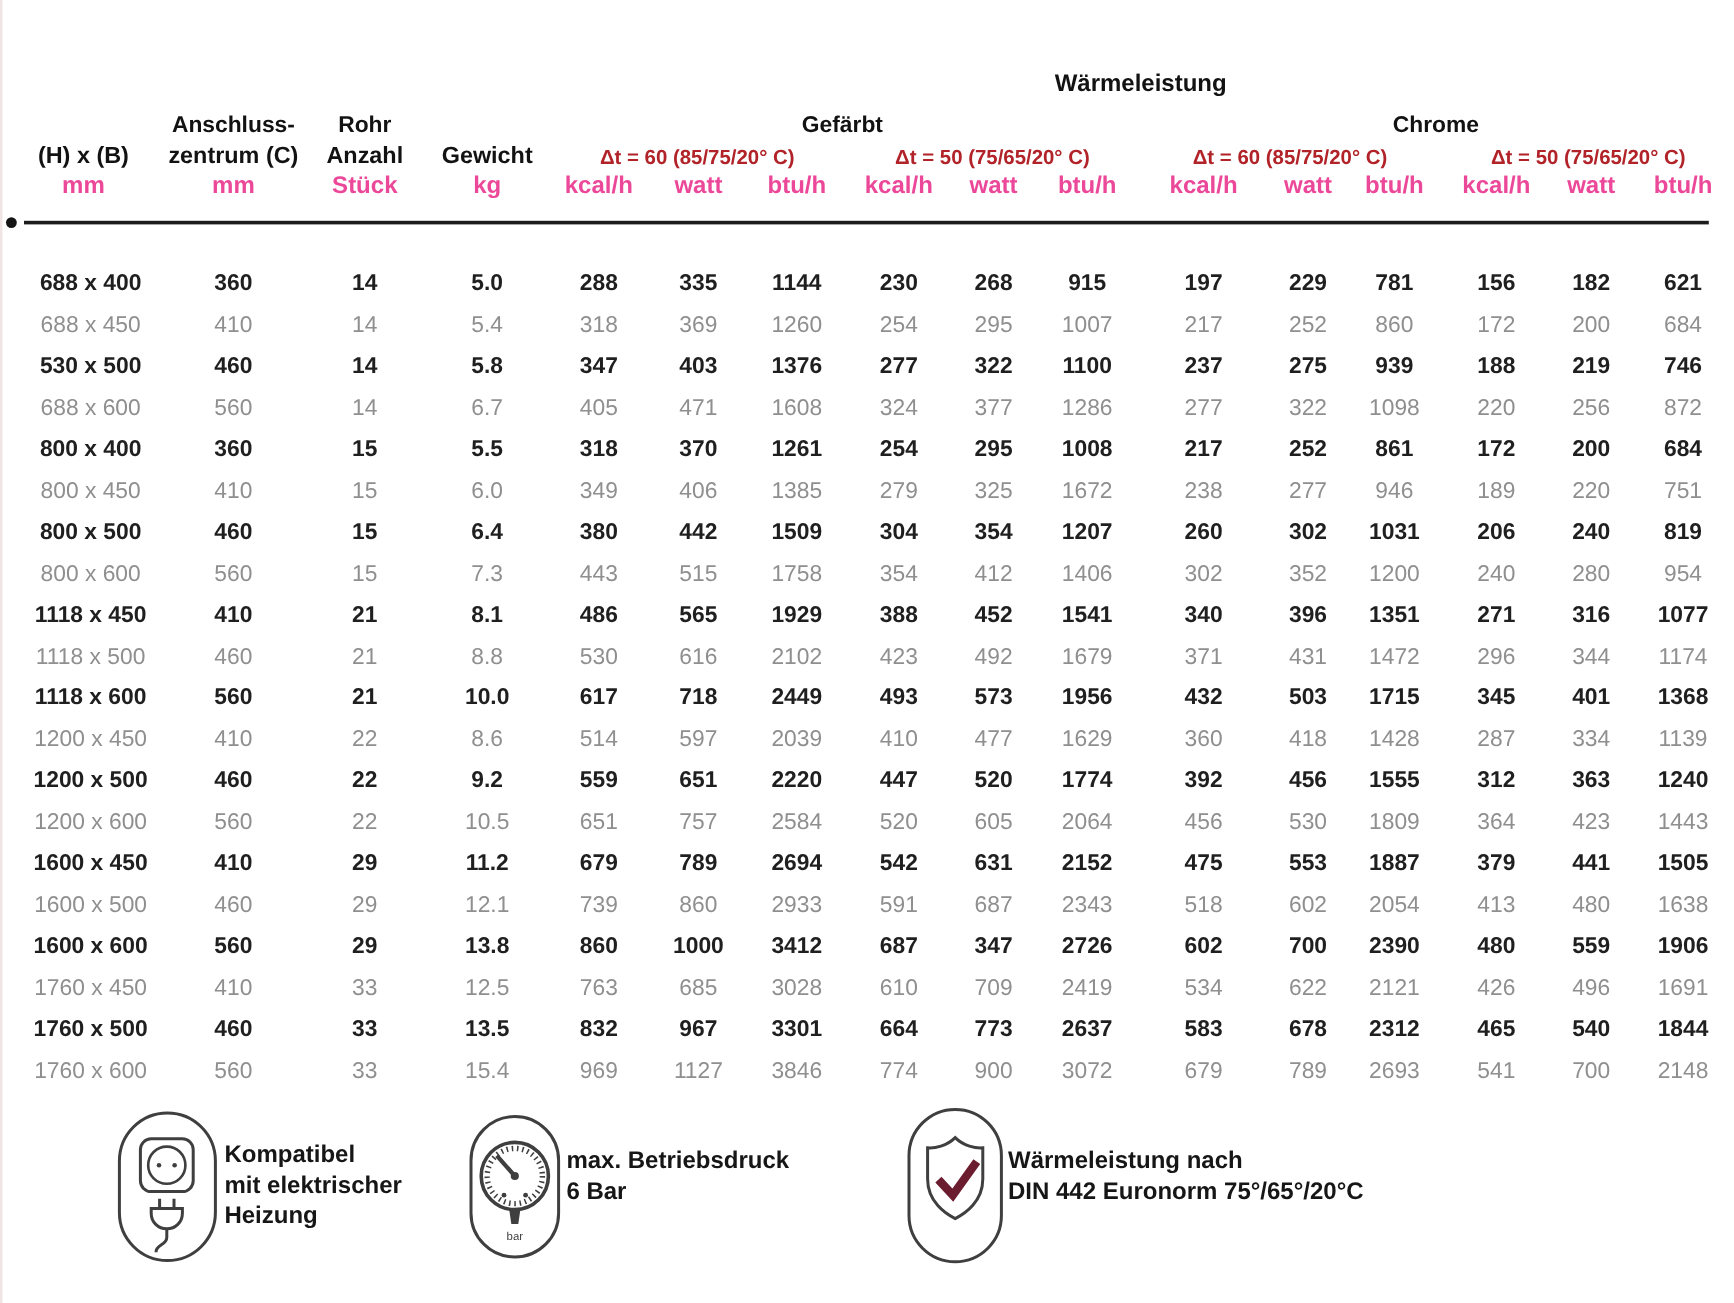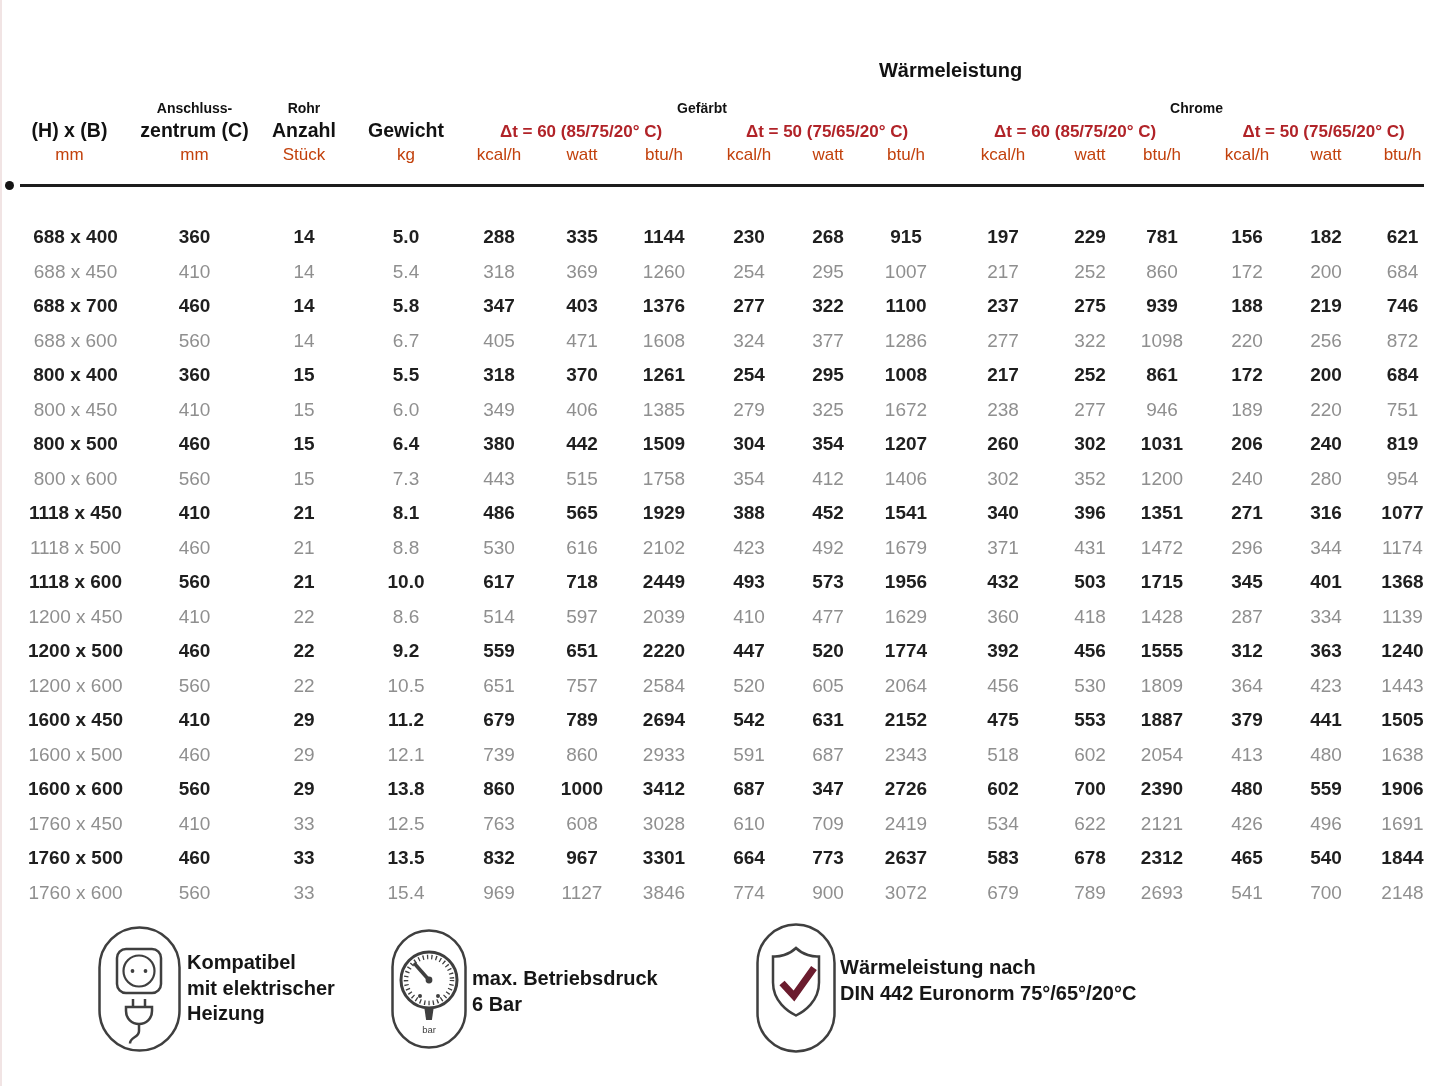--- a/index.html
+++ b/index.html
@@ -11,43 +11,43 @@
     border-left:2px solid #f1e4e4;
     box-sizing:border-box;
     overflow:hidden;
     color:#1d1d1b;
   }
   table { border-collapse:collapse; table-layout:fixed; width:1443px;margin-top:28px; }
   td { text-align:center; padding:0; overflow:hidden; white-space:nowrap; }
 
   
   .h-title td { height:54px; vertical-align:bottom; font-size:20px; font-weight:700; color:#121212; }
-  .h-section td { height:34px; vertical-align:bottom; font-size:14px; font-weight:700; color:#121212; }
+  .h-section td { height:34px; vertical-align:bottom; font-size:19px; font-weight:700; color:#121212; }
   .h-sub td { height:26px; vertical-align:bottom; font-size:19.5px; font-weight:700; color:#121212; }
   .h-sub td.dt { font-size:17px; font-weight:700; }
-  .h-units td { height:26px; vertical-align:middle; font-size:17px; font-weight:400; color:#c2410c; }
+  .h-units td { height:26px; vertical-align:middle; font-size:20px; font-weight:700; color:#ec4899; }
 
   
   .divider { position:relative; height:12px; margin-top:12px; }
   .divider .dot { position:absolute; left:3px; top:1px; width:9px; height:9px; border-radius:50%; background:#141414; }
   .divider .line { position:absolute; left:18px; width:1404px; top:4px; height:2.5px; background:#1c1c1c; }
 
   
   .body-table td { height:34.5px; font-size:19px; }
   .body-table td:first-child { padding-left:12px; }
   .row-dark td { color:#1f1f1f; font-weight:700; }
   .row-light td { color:#8f8f8f; font-weight:400; }
 
   
   .footer { position:absolute; left:0; top:900px; width:1445px; height:186px; }
   .footer-item { position:absolute; }
   .fi1-icon { left:95px;  top:25px; }
   .fi1-text { left:185px; top:50px; }
   .fi2-icon { left:388px; top:28px; }
-  .fi2-text { left:470px; top:66px; }
+  .fi2-text { left:470px; top:55px; }
   .fi3-icon { left:753px; top:22px; }
   .fi3-text { left:838px; top:55px; }
   .footer-text { font-size:20px; font-weight:700; line-height:25.5px; color:#161616; }
   .icon-stroke { stroke:#3f3f3f; fill:none; }
 </style>
 </head>
 <body>
 
 <div class="page">
 
@@ -169,21 +169,21 @@
           <td>295</td>
           <td>1007</td>
           <td>217</td>
           <td>252</td>
           <td>860</td>
           <td>172</td>
           <td>200</td>
           <td>684</td>
         </tr>
         <tr class="row-dark">
-          <td>688 x 700</td>
+          <td>530 x 500</td>
           <td>460</td>
           <td>14</td>
           <td>5.8</td>
           <td>347</td>
           <td>403</td>
           <td>1376</td>
           <td>277</td>
           <td>322</td>
           <td>1100</td>
           <td>237</td>
@@ -444,21 +444,21 @@
           <td>480</td>
           <td>559</td>
           <td>1906</td>
         </tr>
         <tr class="row-light">
           <td>1760 x 450</td>
           <td>410</td>
           <td>33</td>
           <td>12.5</td>
           <td>763</td>
-          <td>608</td>
+          <td>685</td>
           <td>3028</td>
           <td>610</td>
           <td>709</td>
           <td>2419</td>
           <td>534</td>
           <td>622</td>
           <td>2121</td>
           <td>426</td>
           <td>496</td>
           <td>1691</td>

